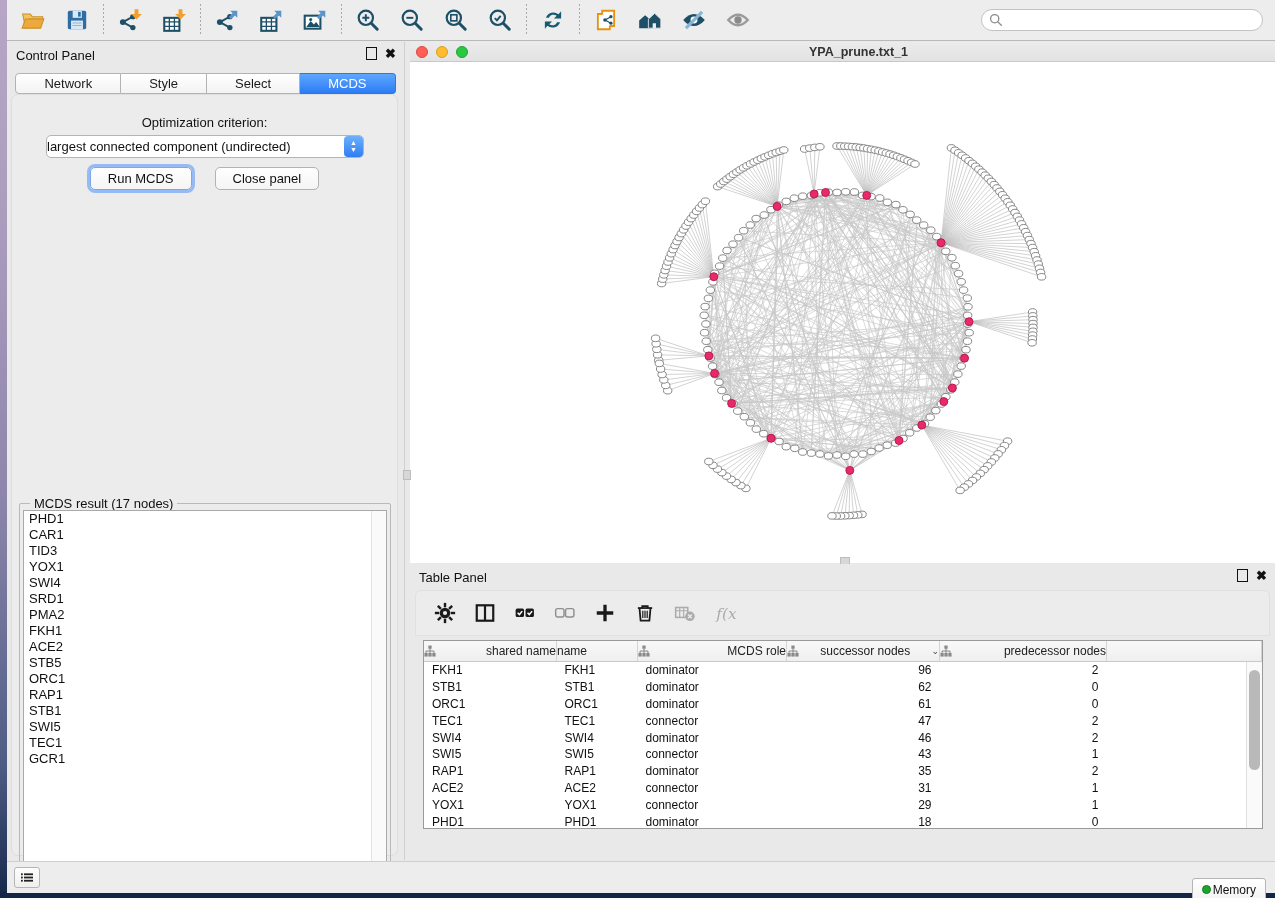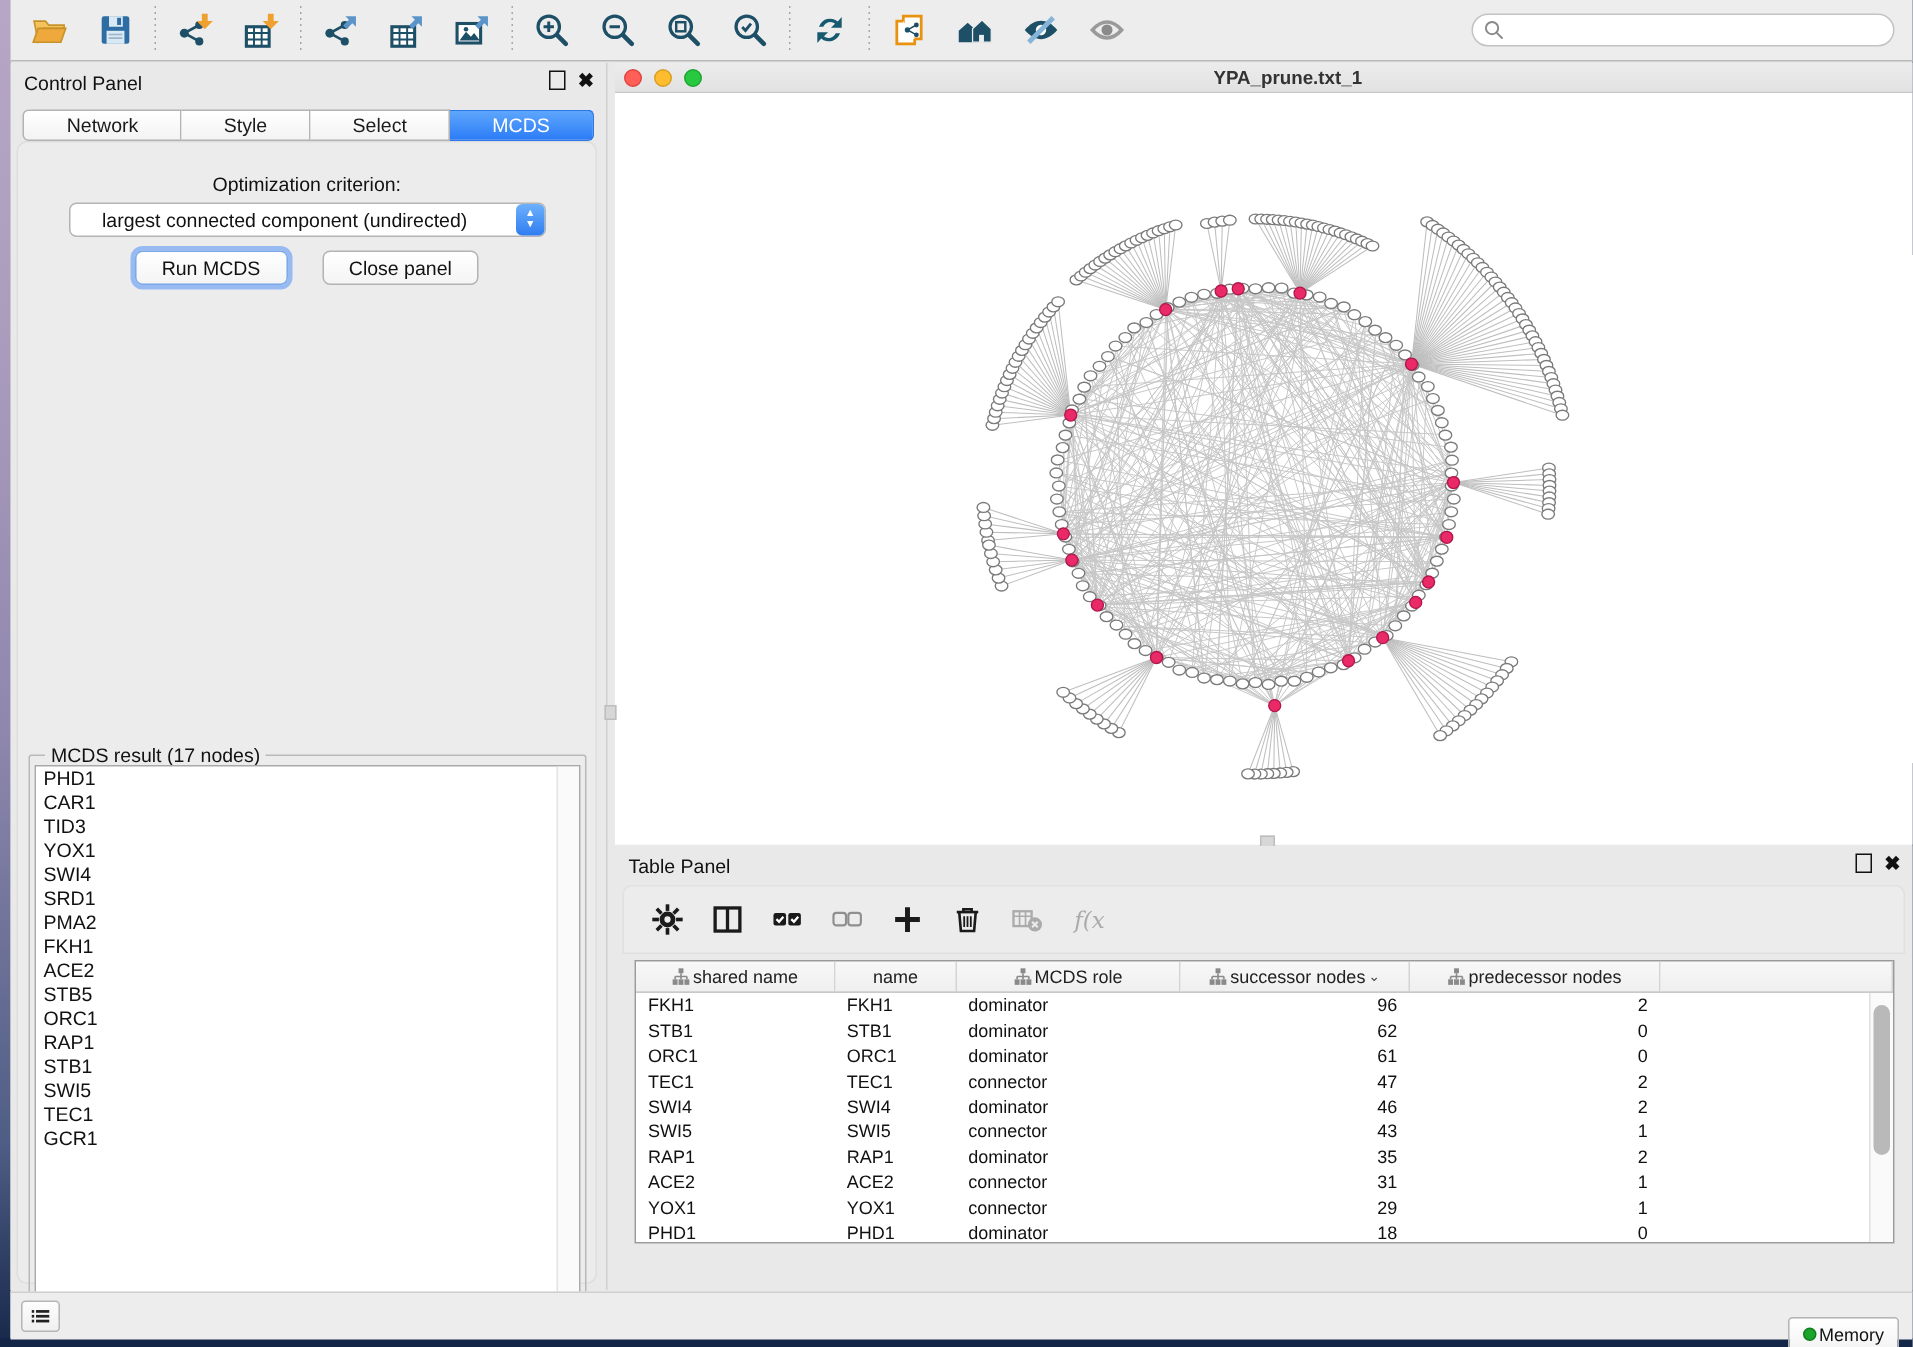--- a/index.html
+++ b/index.html
@@ -39,21 +39,21 @@
   .ctab{height:21px;padding:0 28px;font-size:13px;color:#1a1a1a;background:linear-gradient(#ffffff,#f3f3f3);
     border:1px solid #b3b3b3;border-left:none;display:flex;align-items:center}
   .ctab:first-child{border-left:1px solid #b3b3b3;border-radius:4px 0 0 4px}
   .ctab:last-child{border-radius:0 4px 4px 0}
   .ctab.active{background:linear-gradient(#5ea7fd,#2c7cf6);color:#fff;border-color:#2a77ec}
   .cp-body{position:absolute;left:4px;top:52px;width:387px;height:762px;background:#ececec;
     border:1px solid #dedede;border-radius:7px;box-sizing:border-box}
   .opt-label{position:absolute;left:0;top:20px;width:100%;text-align:center;font-size:13px;color:#111}
   .opt-select{position:absolute;left:34px;top:40px;width:318px;height:23px;background:#fff;
     border:1px solid #b4b4b4;border-radius:5px;box-sizing:border-box;display:flex;align-items:center}
-  .opt-select .val{flex:1;font-size:13px;color:#111;padding-left:21px;white-space:nowrap}
+  .opt-select .val{flex:1;font-size:13px;color:#111;padding-left:0;white-space:nowrap}
   .opt-stepper{width:19px;height:21px;border-radius:4px;margin-right:0px;
     background:linear-gradient(#6db0fb,#2f7df2);display:flex;flex-direction:column;align-items:center;
     justify-content:center;gap:1px}
   .opt-stepper span{color:#fff;font-size:7px;line-height:6px}
   .cp-buttons{position:absolute;left:0;top:72px;width:100%;display:flex;justify-content:center;gap:23px}
   .cp-btn{height:23px;padding:0 17px;font-size:13px;color:#111;background:linear-gradient(#ffffff,#f4f4f4);
     border:1px solid #b3b3b3;border-radius:5px}
   .cp-btn.focused{box-shadow:0 0 0 3px rgba(82,146,250,.55);border-color:#7aa8e8}
   .result-fieldset{position:absolute;left:7px;top:408px;width:370px;height:376px;
     border:1px solid #b9b9b9;border-radius:2px}
@@ -81,21 +81,21 @@
   .tp-toolbar{position:absolute;left:5px;top:26px;width:855px;height:46px;background:#ececec;
     border:1px solid #e0e0e0;border-radius:6px 6px 0 0;display:flex;align-items:center;gap:14px;
     padding-left:16px;box-sizing:border-box}
   .tp-btn{border:none;background:transparent;padding:0;display:flex;align-items:center;justify-content:center;width:26px;height:26px}
   .tp-btn svg{width:22px;height:22px}
   .table-wrap{position:absolute;left:13px;top:76px;width:840px;height:189px;background:#fff;
     border:1px solid #9a9a9a;box-sizing:border-box;overflow:hidden}
   .tbl{width:100%;border-collapse:collapse;table-layout:fixed}
   .tbl th{height:20px;background:linear-gradient(#f8f8f8,#efefef);border-right:1px solid #d4d4d4;
     border-bottom:1px solid #c9c9c9;font-weight:normal;font-size:12px;color:#222;padding:0;white-space:nowrap;overflow:hidden}
-  .th-inner{display:flex;align-items:center;justify-content:center;gap:2px}
+  .th-inner{display:flex;align-items:center;justify-content:space-between;gap:2px}
   .tbl td{height:16.8px;font-size:12px;color:#111;padding:0 8px;white-space:nowrap;overflow:hidden}
   .td-num{text-align:right}
   .tbl-scroll{position:absolute;right:0;top:21px;bottom:0;width:15px;background:#fafafa;border-left:1px solid #e0e0e0}
   .tbl-thumb{position:absolute;left:2px;right:2px;top:8px;height:100px;border-radius:6px;background:#b9b9b9}
   .tp-tabs{position:absolute;left:0;bottom:4px;width:100%;display:flex;justify-content:center}
   .sort-ico{font-size:9px;color:#444}
   
   .statusbar{position:absolute;left:0;top:861px;width:1268px;height:31px;background:#ededed;border-top:1px solid #cfcfcf}
   .list-btn{position:absolute;left:7px;top:5px;width:26px;height:21px;background:linear-gradient(#fdfdfd,#f0f0f0);
     border:1px solid #b5b5b5;border-radius:3px;display:flex;align-items:center;justify-content:center}

